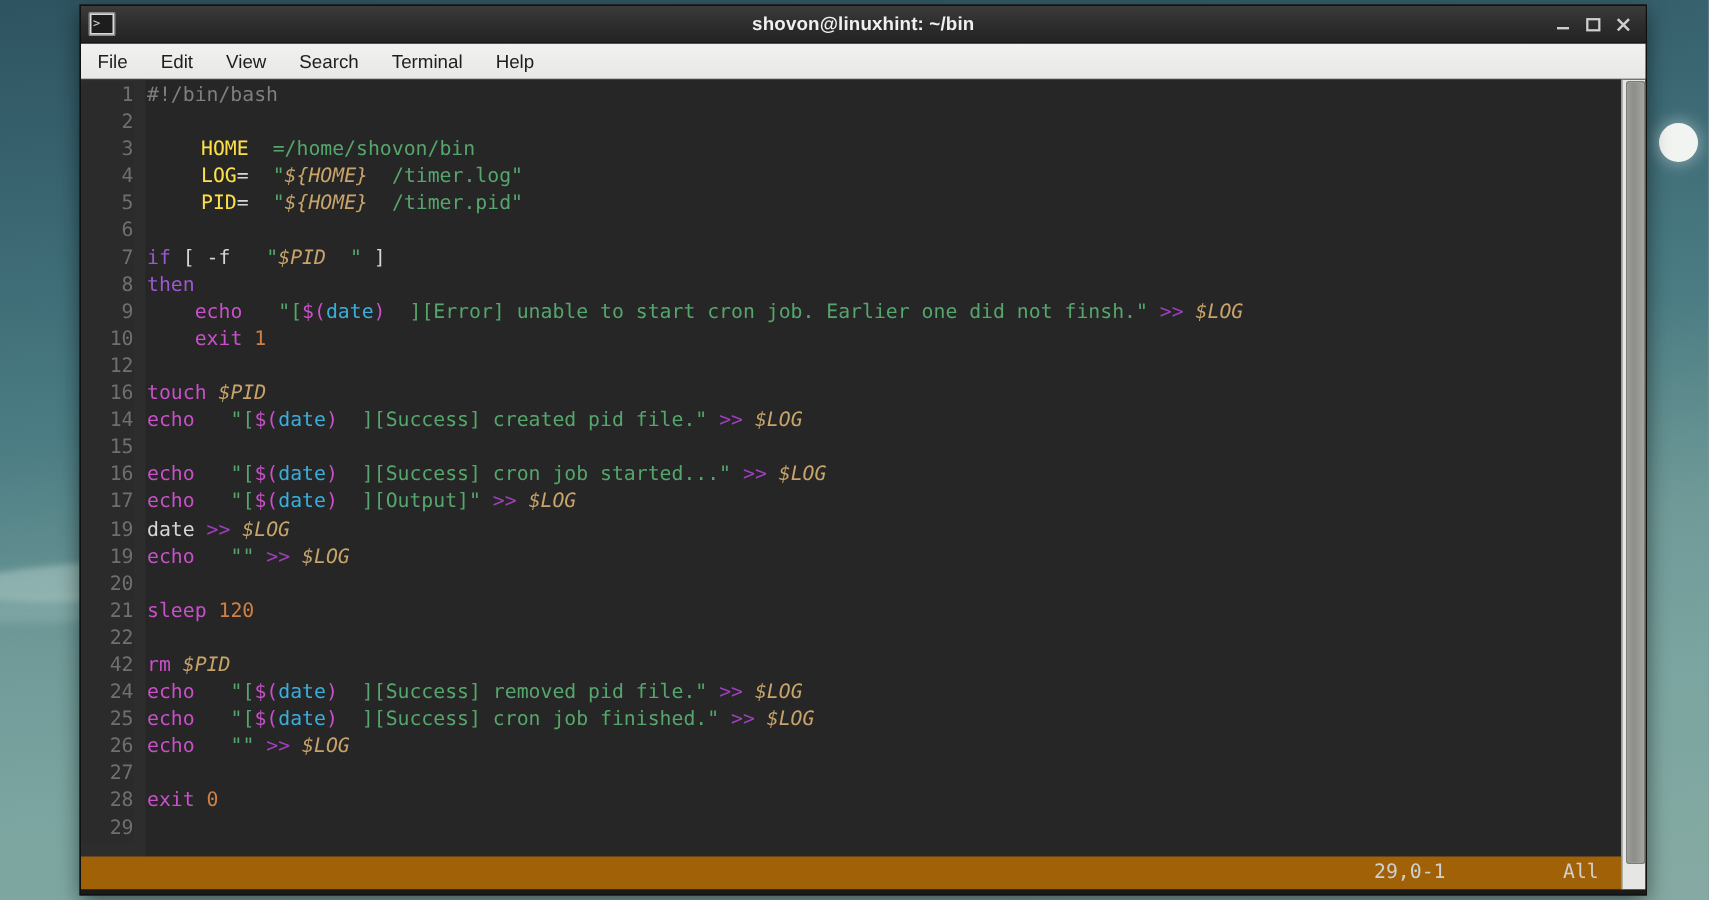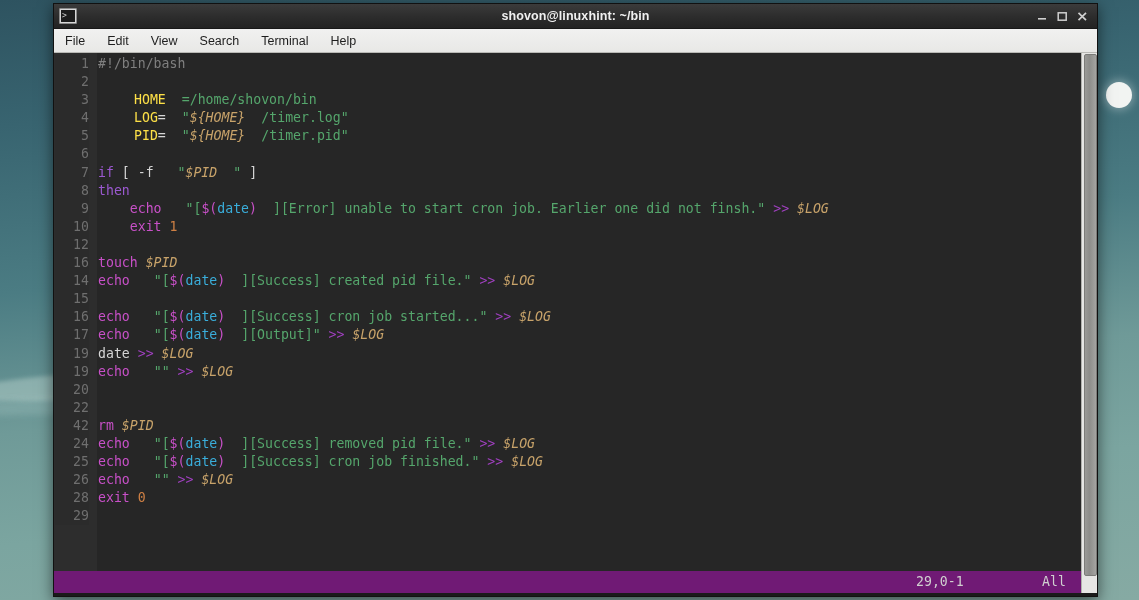--- a/index.html
+++ b/index.html
@@ -211,21 +211,21 @@
   .c-op      { color: #a040c0; }
   .c-num     { color: #cf8044; }
   .c-paren   { color: #c850c8; }
 
   
   #statusline {
     position: absolute;
     left: 0; right: 0; bottom: 0;
     height: 22px;
     line-height: 22px;
-    background: #701a75;
+    background: #a16207;
     font-family: "DejaVu Sans Mono", monospace;
     font-size: 13.2px;
     color: #d0d0d0;
     z-index: 2;
   }
   #status-pos {
     position: absolute;
     left: 862px;
   }
   #status-scroll {
@@ -314,25 +314,27 @@
             <div class="code-line"><span class="gutter">10</span><span class="c-plain">    </span><span class="c-cmd">exit</span><span class="c-plain"> </span><span class="c-num">1</span></div>
             <div class="code-line"><span class="gutter">12</span></div>
             <div class="code-line"><span class="gutter">16</span><span class="c-cmd">touch</span><span class="c-plain"> </span><span class="c-var">$PID</span></div>
             <div class="code-line"><span class="gutter">14</span><span class="c-cmd">echo</span><span class="c-plain"> </span><span class="c-str">"[</span><span class="c-paren">$(</span><span class="c-func">date</span><span class="c-paren">)</span><span class="c-str">][Success] created pid file."</span><span class="c-plain"> </span><span class="c-op">&gt;&gt;</span><span class="c-plain"> </span><span class="c-var">$LOG</span></div>
             <div class="code-line"><span class="gutter">15</span></div>
             <div class="code-line"><span class="gutter">16</span><span class="c-cmd">echo</span><span class="c-plain"> </span><span class="c-str">"[</span><span class="c-paren">$(</span><span class="c-func">date</span><span class="c-paren">)</span><span class="c-str">][Success] cron job started..."</span><span class="c-plain"> </span><span class="c-op">&gt;&gt;</span><span class="c-plain"> </span><span class="c-var">$LOG</span></div>
             <div class="code-line"><span class="gutter">17</span><span class="c-cmd">echo</span><span class="c-plain"> </span><span class="c-str">"[</span><span class="c-paren">$(</span><span class="c-func">date</span><span class="c-paren">)</span><span class="c-str">][Output]"</span><span class="c-plain"> </span><span class="c-op">&gt;&gt;</span><span class="c-plain"> </span><span class="c-var">$LOG</span></div>
             <div class="code-line"><span class="gutter">19</span><span class="c-plain">date</span><span class="c-plain"> </span><span class="c-op">&gt;&gt;</span><span class="c-plain"> </span><span class="c-var">$LOG</span></div>
             <div class="code-line"><span class="gutter">19</span><span class="c-cmd">echo</span><span class="c-plain"> </span><span class="c-str">""</span><span class="c-plain"> </span><span class="c-op">&gt;&gt;</span><span class="c-plain"> </span><span class="c-var">$LOG</span></div>
             <div class="code-line"><span class="gutter">20</span></div>
+            <div class="code-line"><span class="gutter">21</span><span class="c-cmd">sleep</span><span class="c-plain"> </span><span class="c-num">120</span></div>
             <div class="code-line"><span class="gutter">22</span></div>
             <div class="code-line"><span class="gutter">42</span><span class="c-cmd">rm</span><span class="c-plain"> </span><span class="c-var">$PID</span></div>
             <div class="code-line"><span class="gutter">24</span><span class="c-cmd">echo</span><span class="c-plain"> </span><span class="c-str">"[</span><span class="c-paren">$(</span><span class="c-func">date</span><span class="c-paren">)</span><span class="c-str">][Success] removed pid file."</span><span class="c-plain"> </span><span class="c-op">&gt;&gt;</span><span class="c-plain"> </span><span class="c-var">$LOG</span></div>
             <div class="code-line"><span class="gutter">25</span><span class="c-cmd">echo</span><span class="c-plain"> </span><span class="c-str">"[</span><span class="c-paren">$(</span><span class="c-func">date</span><span class="c-paren">)</span><span class="c-str">][Success] cron job finished."</span><span class="c-plain"> </span><span class="c-op">&gt;&gt;</span><span class="c-plain"> </span><span class="c-var">$LOG</span></div>
             <div class="code-line"><span class="gutter">26</span><span class="c-cmd">echo</span><span class="c-plain"> </span><span class="c-str">""</span><span class="c-plain"> </span><span class="c-op">&gt;&gt;</span><span class="c-plain"> </span><span class="c-var">$LOG</span></div>
+            <div class="code-line"><span class="gutter">27</span></div>
             <div class="code-line"><span class="gutter">28</span><span class="c-cmd">exit</span><span class="c-plain"> </span><span class="c-num">0</span></div>
             <div class="code-line"><span class="gutter">29</span></div>
           </div>
         <div id="statusline">
           <span id="status-pos">29,0-1</span>
           <span id="status-scroll">All</span>
         </div>
       </div>
       <div id="scrollbar">
         <div id="scroll-thumb"></div>

